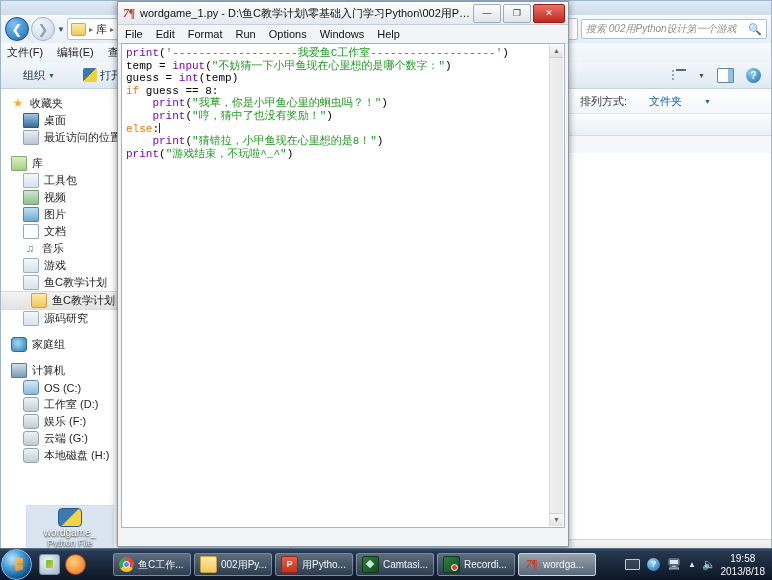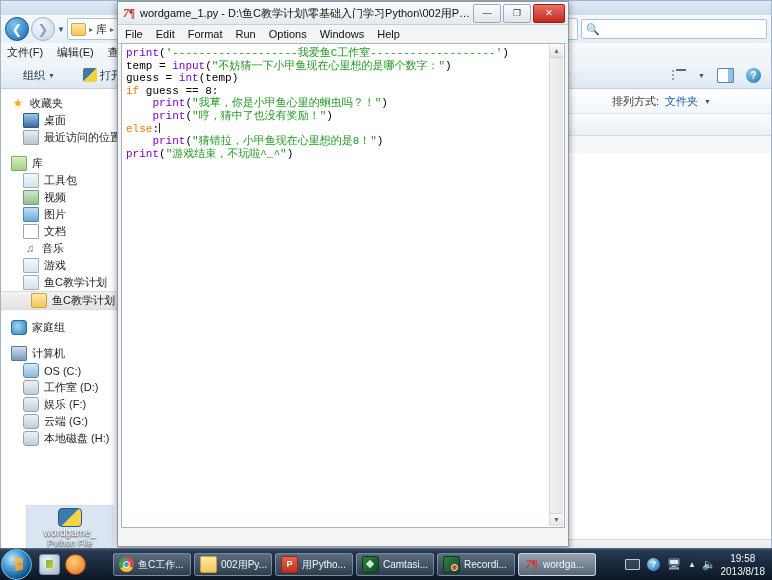--- a/index.html
+++ b/index.html
@@ -114,21 +114,21 @@
   .ic-mus{color:#3f7fc1;font-size:11px;line-height:13px;text-align:center;}
   .ic-folder{background:linear-gradient(to bottom,#ffe9a8,#f0c75a);border:1px solid #cfa33c;border-radius:1px 2px 2px 2px;}
   .ic-home{background:radial-gradient(circle at 40% 40%,#9fd9f5,#2f7fb5);border-radius:3px;border:1px solid #2a6d9c;}
   .ic-pc{background:linear-gradient(to bottom,#cfe0ef,#7c9ab5);border:1px solid #5e7b95;}
   .ic-hdd{background:linear-gradient(to bottom,#eef2f6,#c2ccd6);border:1px solid #93a1ae;border-radius:3px;}
   .ic-osd{background:linear-gradient(to bottom,#d6e9f7,#8ab9dd);border:1px solid #5a8cb5;border-radius:3px;}
   .exp-content{flex:1 1 auto;position:relative;background:#fff;overflow:hidden;}
   .sort-row{height:24px;display:flex;align-items:center;justify-content:flex-end;padding-right:60px;
             background:linear-gradient(to bottom,#ffffff,#f2f6fa);font-size:11px;color:#24486b;gap:6px;}
   .sort-label{color:#333;}
-  .sort-val{color:#1b5ea8;}
+  .sort-val{color:#1b5ea8;margin-left:16px;}
   .col-head{
     height:21px;display:flex;align-items:center;
     background:linear-gradient(to bottom,#fbfdfe,#eaf0f6);
     border-top:1px solid #dde5ed;border-bottom:1px solid #d3dde7;
     font-size:11px;color:#2a2a2a;
   }
   .col{padding-left:8px;box-sizing:border-box;position:relative;height:100%;line-height:21px;}
   .col + .col{border-left:1px solid #e3eaf1;}
   .row{height:17px;display:flex;align-items:center;font-size:11px;color:#1b1b1b;}
   .row.alt{background:#f5f7fa;}
@@ -286,20 +286,21 @@
       <div class="nav-back">❮</div>
       <div class="nav-fwd">❯</div>
       <div class="nav-drop">▼</div>
       <div class="addr-bar">
         <div class="addr-folder"></div>
         <span class="crumb-sep">▸</span>
         <span class="crumb">库</span>
         <span class="crumb-sep">▸</span>
       </div>
       <div class="search-box">
+        <span class="search-placeholder">搜索 002用Python设计第一个游戏</span>
         <span class="search-ico">🔍</span>
       </div>
     </div>
 
     <div class="exp-menubar">
       <span>文件(F)</span>
       <span>编辑(E)</span>
       <span>查看(V)</span>
     </div>
 
@@ -375,20 +376,24 @@
           <span>游戏</span>
         </div>
         <div class="nav-row indent">
           <span class="ic ic-box"></span>
           <span>鱼C教学计划</span>
         </div>
         <div class="nav-row indent selected" style="padding-left:30px">
           <span class="ic ic-folder"></span>
           <span>鱼C教学计划 (D:</span>
         </div>
+        <div class="nav-row indent">
+          <span class="ic ic-box"></span>
+          <span>源码研究</span>
+        </div>
 
         <div class="nav-gap"></div>
 
         <div class="nav-row">
           <span class="ic ic-home"></span>
           <span>家庭组</span>
         </div>
 
         <div class="nav-gap"></div>
 

